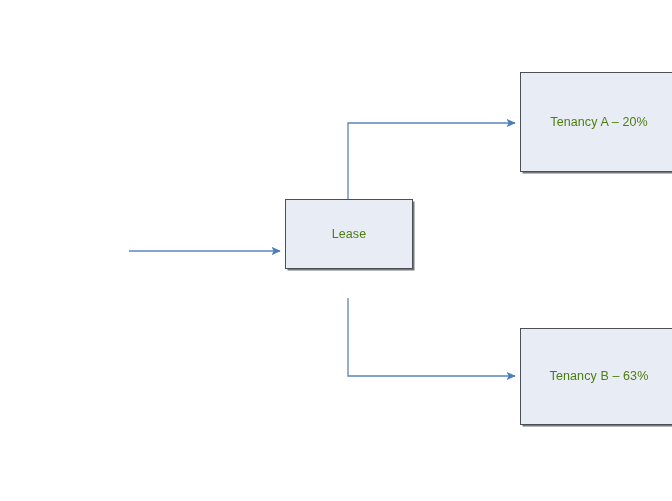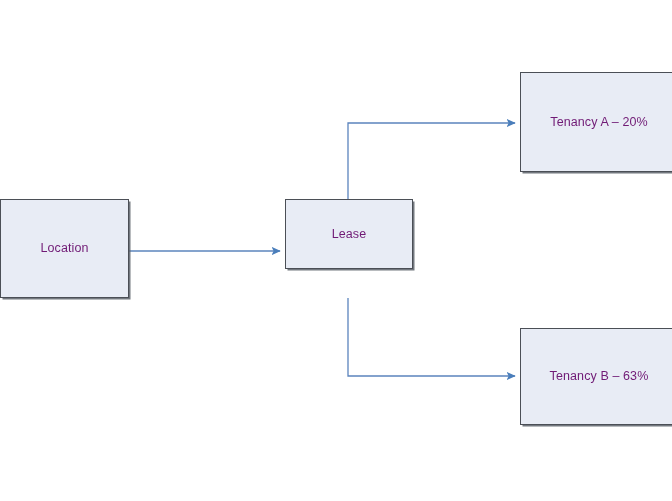--- a/index.html
+++ b/index.html
@@ -21,21 +21,21 @@
     background: #e8ecf5;
     border: 1px solid #4b4f56;
     box-shadow: 2px 2px 0px -0.5px rgba(90, 96, 105, 0.85);
     display: flex;
     align-items: center;
     justify-content: center;
   }
   .node-label {
     font-family: "Liberation Sans", sans-serif;
     font-size: 12.5px;
-    color: #701a75;
+    color: #4d7c0f;
     line-height: 1.2;
     letter-spacing: 0.1px;
     white-space: nowrap;
     text-align: center;
   }
   #node-location { left: 0px;   top: 199px; width: 129px; height: 99px; }
   #node-lease    { left: 285px; top: 199px; width: 128px; height: 70px; }
   #node-tenancy-a{ left: 520px; top: 72px;  width: 158px; height: 100px; }
   #node-tenancy-b{ left: 520px; top: 328px; width: 158px; height: 97px; }
 
@@ -66,23 +66,20 @@
 
     <g>
       <path d="M348,199 L348,123 L515,123" fill="none" stroke="#5b84bd" stroke-width="1.3" stroke-linejoin="miter" marker-end="url(#arrowhead)"></path>
     </g>
 
     <g>
       <path d="M348,298 L348,376 L515,376" fill="none" stroke="#5b84bd" stroke-width="1.3" stroke-linejoin="miter" marker-end="url(#arrowhead)"></path>
     </g>
   </svg>
 
-  <div class="node" id="node-location">
-    <span class="node-label">Location</span>
-  </div>
 
   <div class="node" id="node-lease">
     <span class="node-label">Lease</span>
   </div>
 
   <div class="node" id="node-tenancy-a">
     <span class="node-label">Tenancy A – 20%</span>
   </div>
 
   <div class="node" id="node-tenancy-b">

